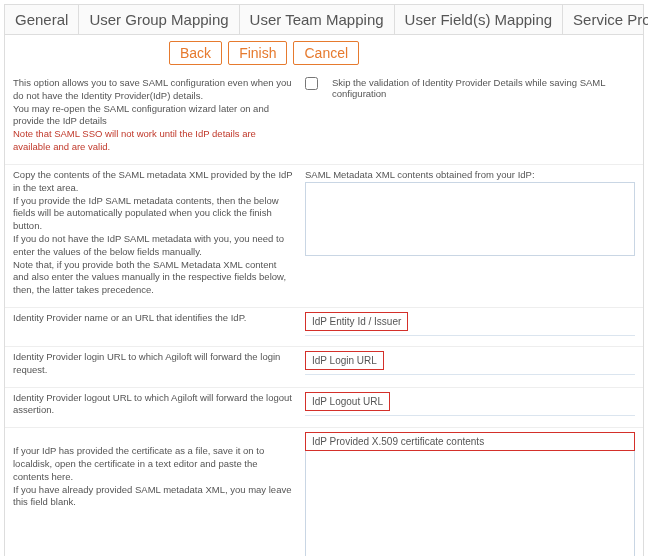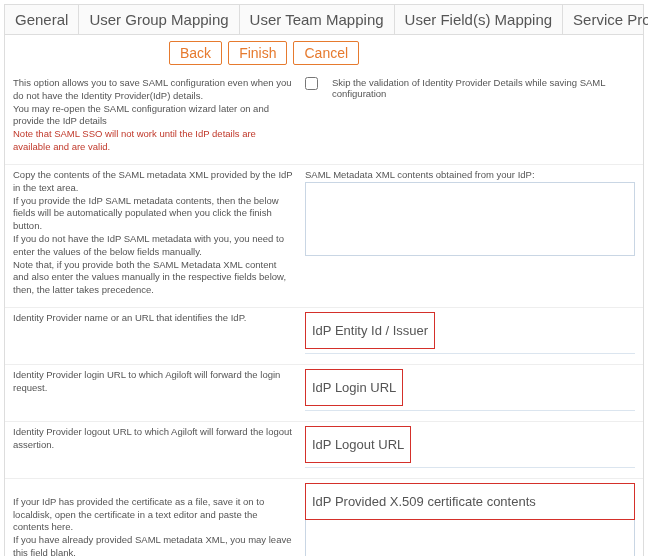--- a/index.html
+++ b/index.html
@@ -88,23 +88,23 @@
     width: 100%;
     height: 130px;
     border: 1px solid #c9d6e4;
     resize: none;
     font-size: 9px;
     padding: 2px;
   }
   .hl-input {
     display: inline-block;
     border: 1.5px solid #d4302a;
-    padding: 10px 6px;
+    padding: 3px 6px;
     color: #555;
-    font-size: 13px;
+    font-size: 10px;
     background: #fff;
     min-width: 60px;
   }
   .full-input-underlay {
     border-bottom: 1px solid #dbe5ef;
     margin-top: 4px;
     height: 0;
   }
 </style>
 </head>

